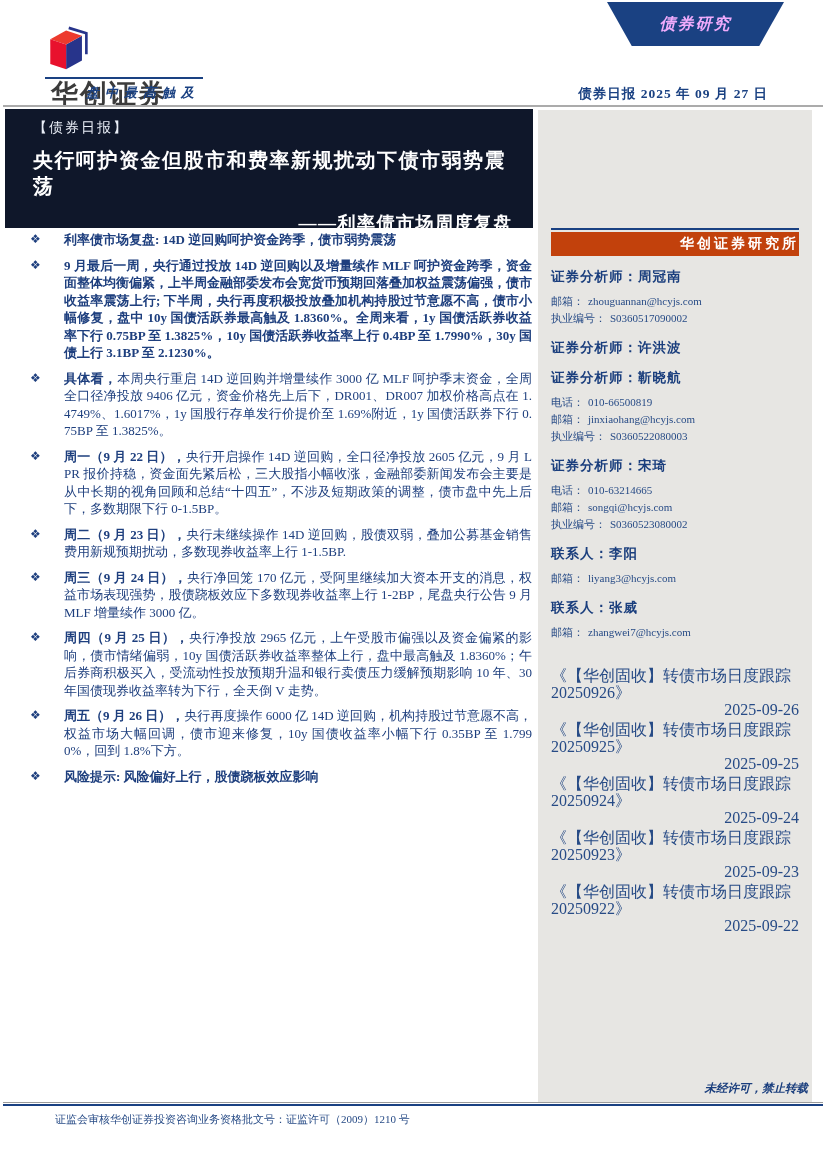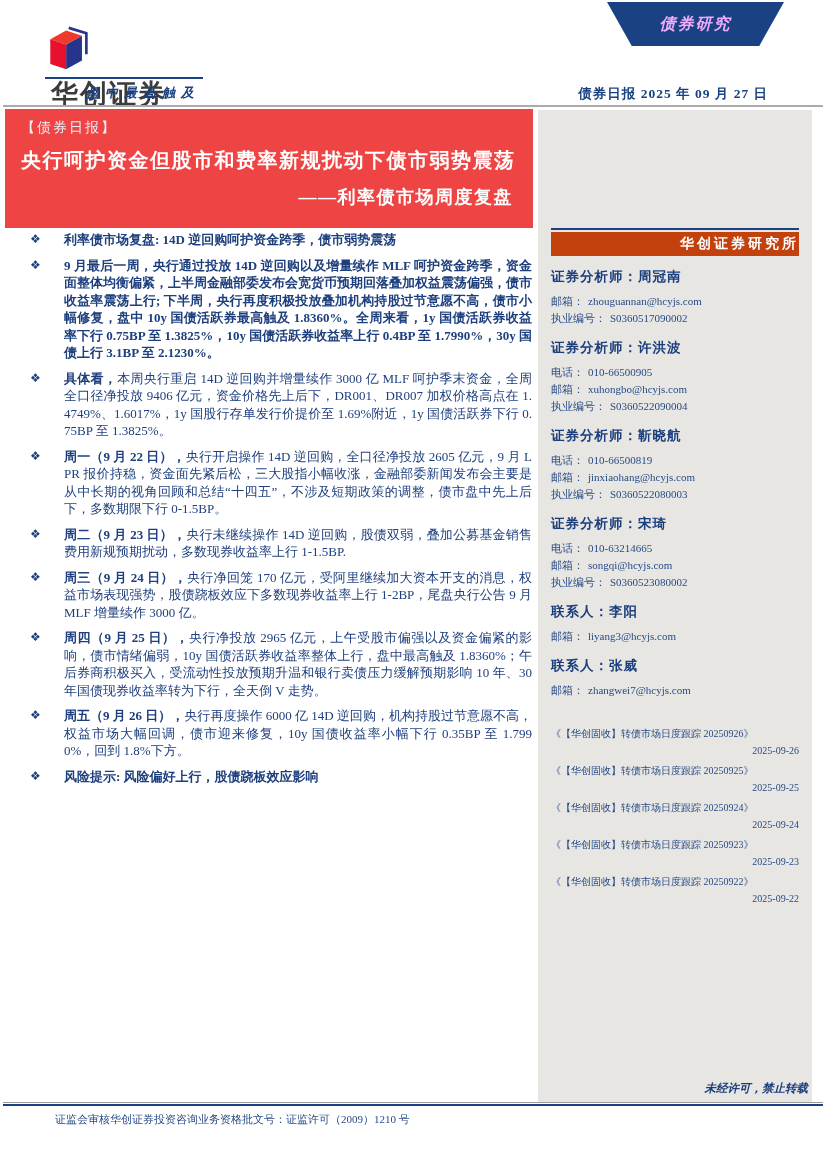--- a/index.html
+++ b/index.html
@@ -18,22 +18,22 @@
   .report-type{position:absolute;left:86px;top:84px;font-size:13px;font-weight:bold;font-style:italic;
     color:#1A4182;letter-spacing:6px;}
   .badge{position:absolute;left:607px;top:2px;width:177px;height:44px;background:#1A4182;
     clip-path:polygon(0 0,100% 0,86% 100%,14% 100%);
     display:flex;align-items:center;justify-content:center;}
   .badge span{color:#f0abfc;font-size:16px;font-weight:bold;font-style:italic;letter-spacing:2px;}
   .date-line{position:absolute;right:58px;top:85px;font-size:13.5px;font-weight:bold;color:#1A4182;letter-spacing:1px;}
   .top-divider{position:absolute;left:3px;right:3px;top:105px;height:2px;background:#ababab;}
 
   
-  .title-block{position:absolute;left:5px;top:109px;width:528px;height:119px;background:#ef4444;
-    box-sizing:border-box;padding:10px 16px 0 16px;color:#ffffff;}
+  .title-block{position:absolute;left:5px;top:109px;width:528px;height:119px;background:#0f172a;
+    box-sizing:border-box;padding:10px 16px 0 28px;color:#ffffff;}
   .title-tag{font-size:14px;letter-spacing:2px;color:#e9eef7;}
   .title-main{font-size:20px;font-weight:bold;letter-spacing:1.5px;margin-top:10px;line-height:26px;}
   .title-sub{font-size:18px;font-weight:bold;letter-spacing:1.5px;text-align:right;margin-top:12px;padding-right:4px;}
 
   
   .body-col{position:absolute;left:30px;top:231px;width:502px;color:#1E3F7E;}
   .bullet-row{display:flex;margin-bottom:8px;}
   .bullet-sym{flex:0 0 20px;font-size:12px;line-height:17.5px;color:#1E3F7E;margin-right:14px;text-align:left;}
   .btext{flex:1;font-size:13px;line-height:17.5px;text-align:justify;word-break:break-all;}
   .btext .lead{font-weight:bold;}
@@ -46,21 +46,21 @@
   .inst-gap{height:2px;background:#E7E6E3;}
   .inst-bar{height:24px;background:#c2410c;color:#ffffff;font-size:14px;font-weight:bold;
     text-align:right;line-height:24px;letter-spacing:3px;}
   .people{}
   .person{margin-bottom:4px;}
   .person-name{font-size:13.5px;font-weight:bold;color:#1A3E7D;margin:12px 0 7px 0;letter-spacing:1px;}
   .detail-row{font-size:11px;line-height:17px;color:#274B86;}
   .detail-row .dl{margin-right:4px;}
   .related{margin-top:26px;}
   .related-title{font-size:13px;font-weight:bold;color:#1A3E7D;letter-spacing:1px;margin-bottom:6px;}
-  .related-item{font-size:10px;line-height:17px;color:#274B86;margin-bottom:3px;}
+  .related-item{font-size:16px;line-height:17px;color:#274B86;margin-bottom:3px;}
   .related-item .r-date{text-align:right;}
 
   
   .footer-line1{position:absolute;left:3px;right:3px;top:1102px;height:1px;background:#9b9b9b;}
   .footer-line2{position:absolute;left:3px;right:3px;top:1104px;height:2px;background:#1A4182;}
   .footer-left{position:absolute;left:55px;top:1112px;font-size:11px;color:#274B86;}
   .footer-right{position:absolute;right:18px;top:1081px;font-size:11.5px;font-weight:bold;font-style:italic;color:#1A3E7D;}
 </style>
 </head>
 <body>
@@ -151,25 +151,20 @@
       <div class="person">
         <div class="person-name"><span>证券分析师：</span><span>周冠南</span></div>
         <div>
           <div class="detail-row"><span class="dl">邮箱：</span><span class="dv">zhouguannan@hcyjs.com</span></div>
           <div class="detail-row"><span class="dl">执业编号：</span><span class="dv">S0360517090002</span></div>
         </div>
       </div>
 
       <div class="person">
         <div class="person-name"><span>证券分析师：</span><span>许洪波</span></div>
-        <div>
-          <div class="detail-row"><span class="dl">电话：</span><span class="dv">010-66500905</span></div>
-          <div class="detail-row"><span class="dl">邮箱：</span><span class="dv">xuhongbo@hcyjs.com</span></div>
-          <div class="detail-row"><span class="dl">执业编号：</span><span class="dv">S0360522090004</span></div>
-        </div>
       </div>
 
       <div class="person">
         <div class="person-name"><span>证券分析师：</span><span>靳晓航</span></div>
         <div>
           <div class="detail-row"><span class="dl">电话：</span><span class="dv">010-66500819</span></div>
           <div class="detail-row"><span class="dl">邮箱：</span><span class="dv">jinxiaohang@hcyjs.com</span></div>
           <div class="detail-row"><span class="dl">执业编号：</span><span class="dv">S0360522080003</span></div>
         </div>
       </div>

